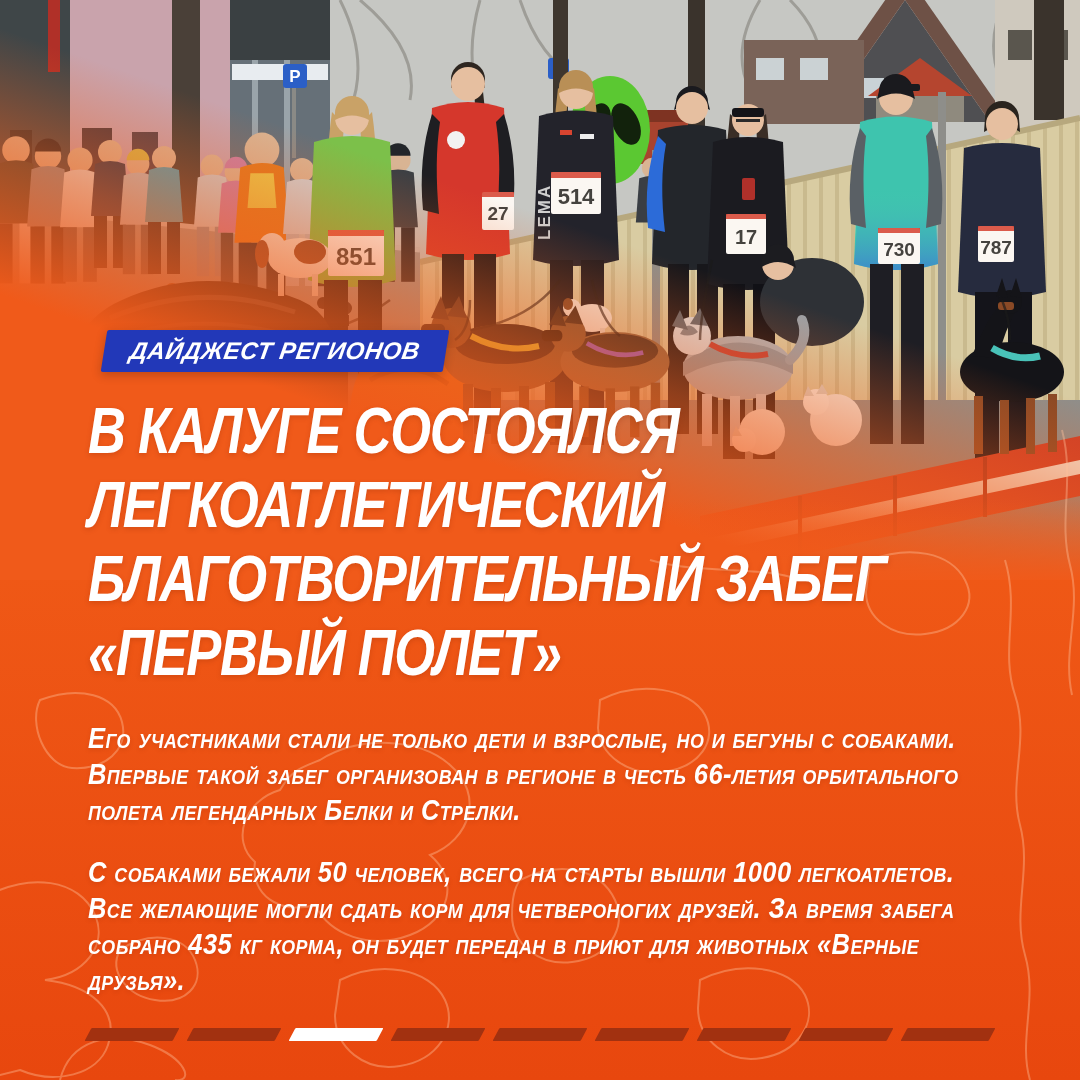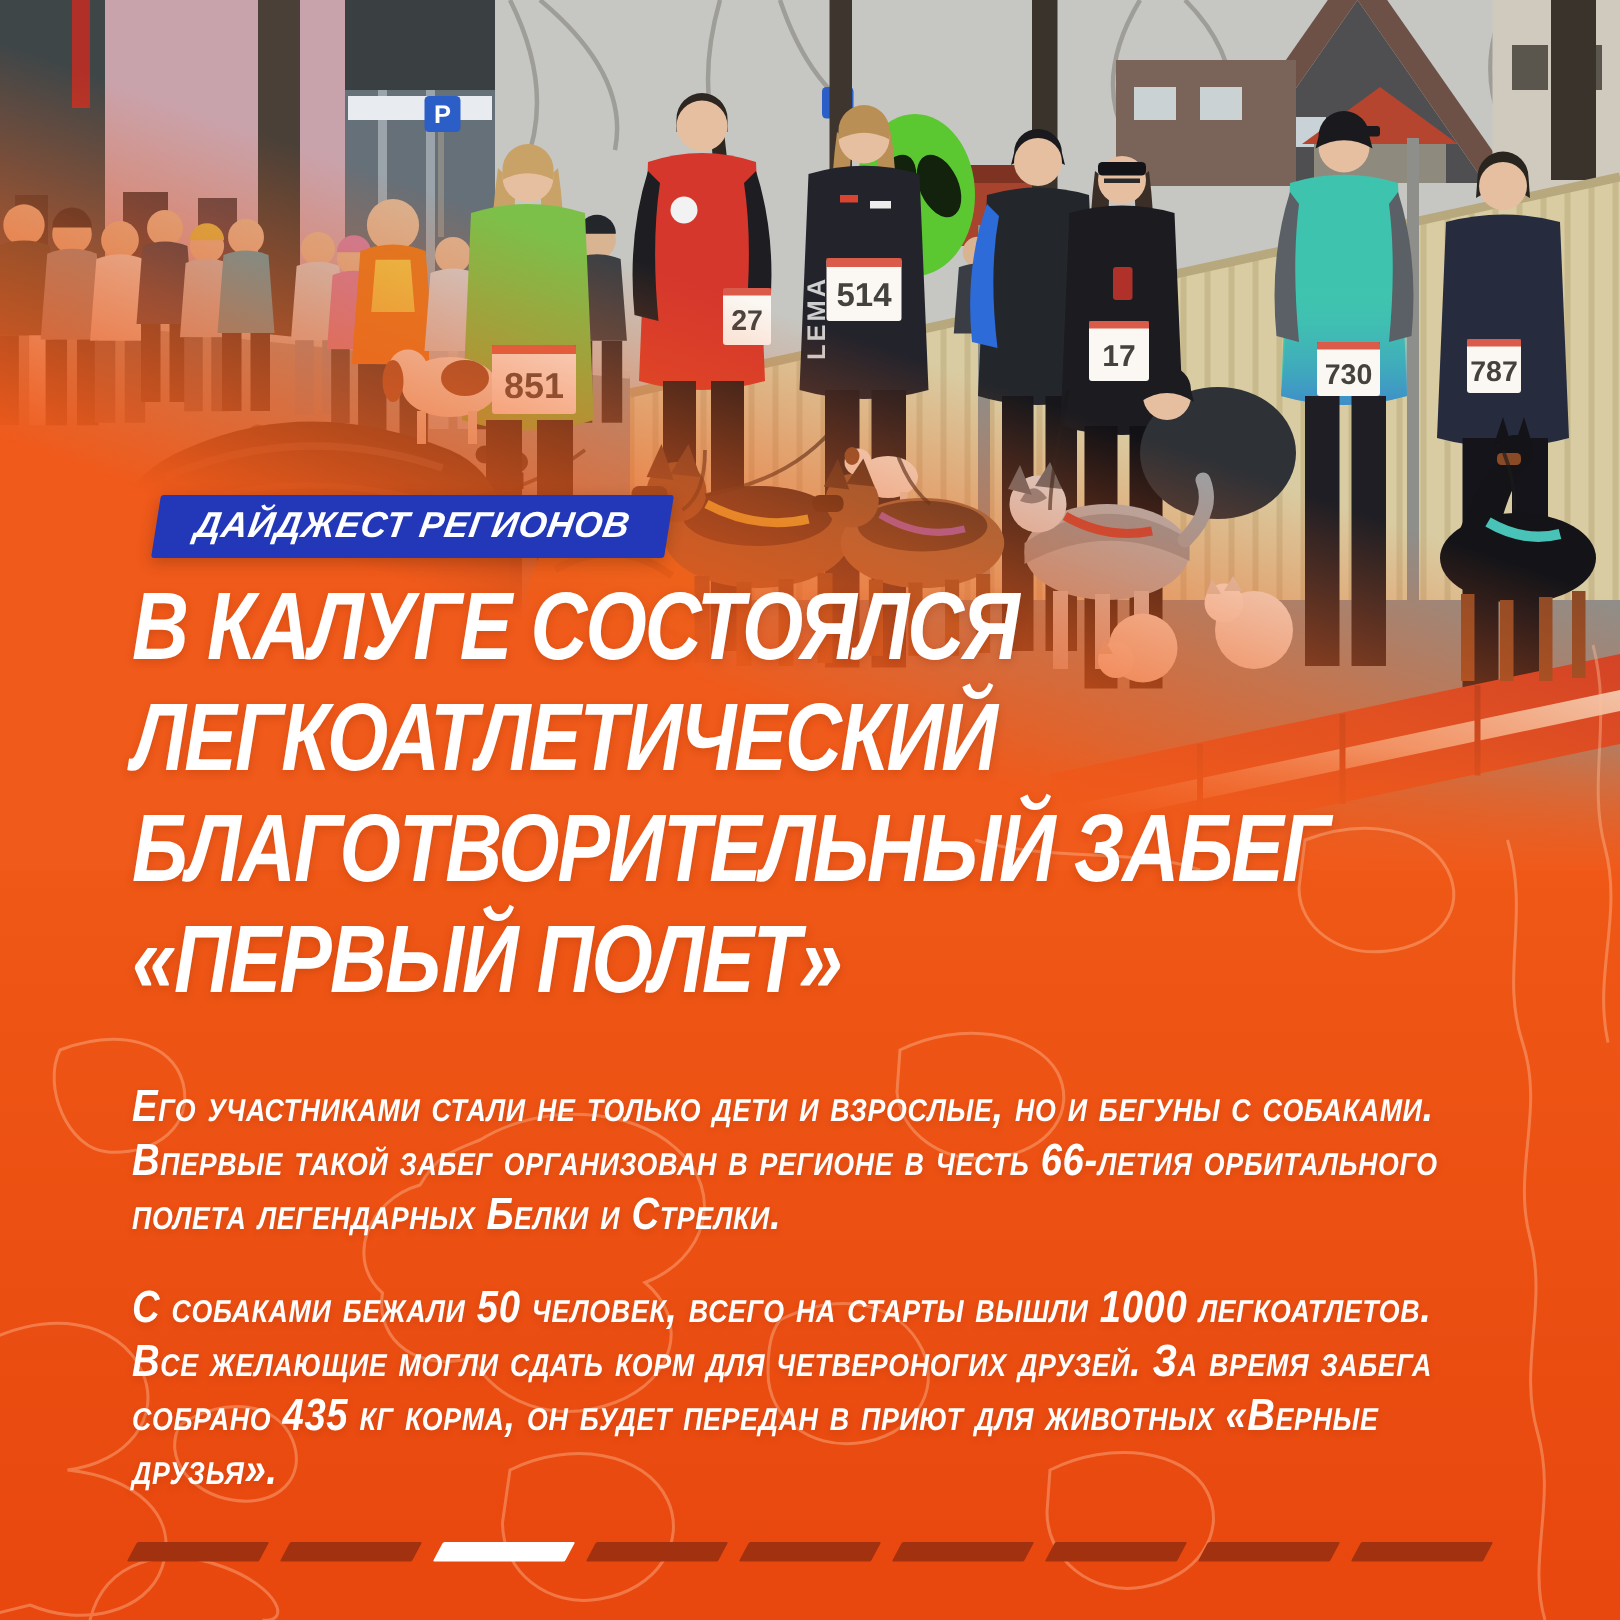--- a/index.html
+++ b/index.html
@@ -23,21 +23,21 @@
     position:absolute;left:104px;top:330px;z-index:5;
     background:var(--badge-blue,#2238B8);
     transform:skewX(-9deg);border-radius:2px;
     padding:0 26px;height:42px;line-height:42px;
     box-shadow:0 3px 10px rgba(40,20,0,.25);
   }
   .badge span{
     display:inline-block;color:#fff;font-weight:700;font-style:italic;
     font-size:24px;letter-spacing:.5px;
   }
-  .headline{position:absolute;left:88px;top:380px;z-index:5;margin:0;}
+  .headline{position:absolute;left:88px;top:394px;z-index:5;margin:0;}
   .headline .hl{
     display:block;white-space:nowrap;height:74px;line-height:74px;
     color:var(--headline-white,#FFFFFF);font-weight:700;font-style:italic;
     font-size:64px;letter-spacing:-1.5px;
     transform:scaleX(.82);transform-origin:left center;
     text-shadow:0 2px 6px rgba(140,40,0,.25);
   }
   .body-text{
     position:absolute;left:88px;top:720px;width:1080px;z-index:5;
     transform:scaleX(.85);transform-origin:left top;

